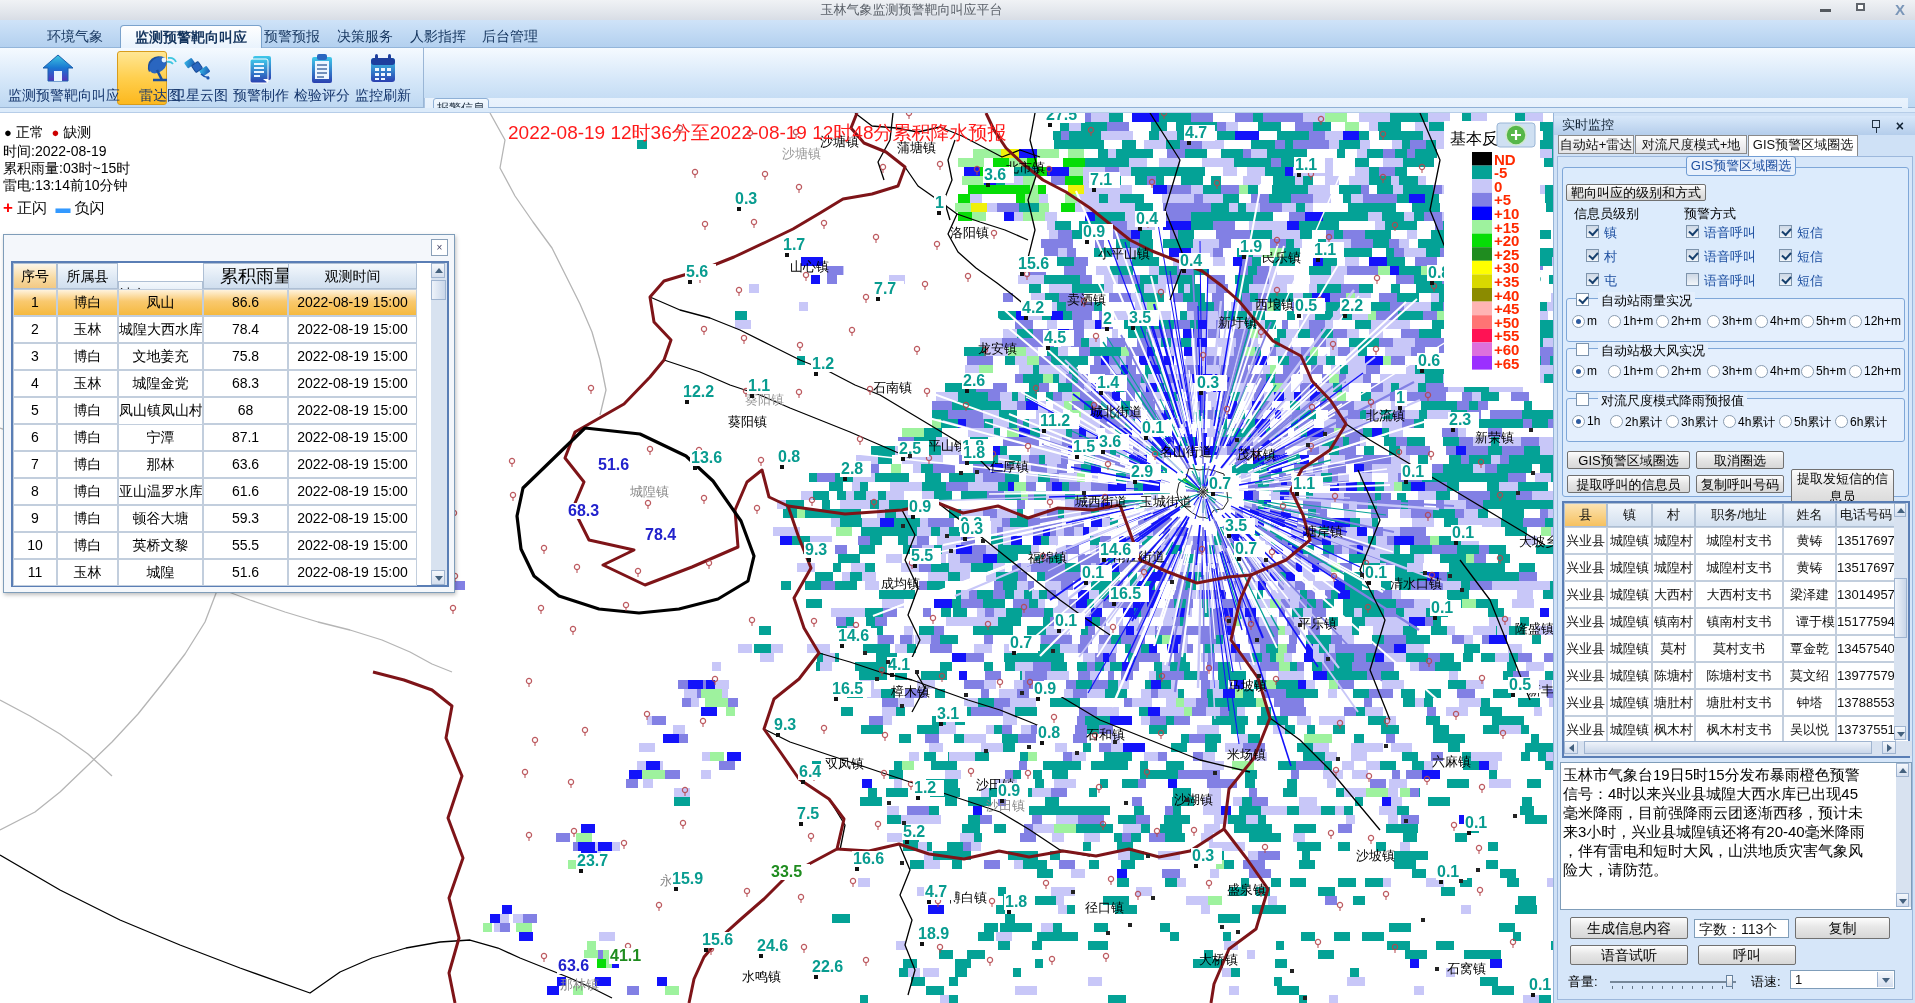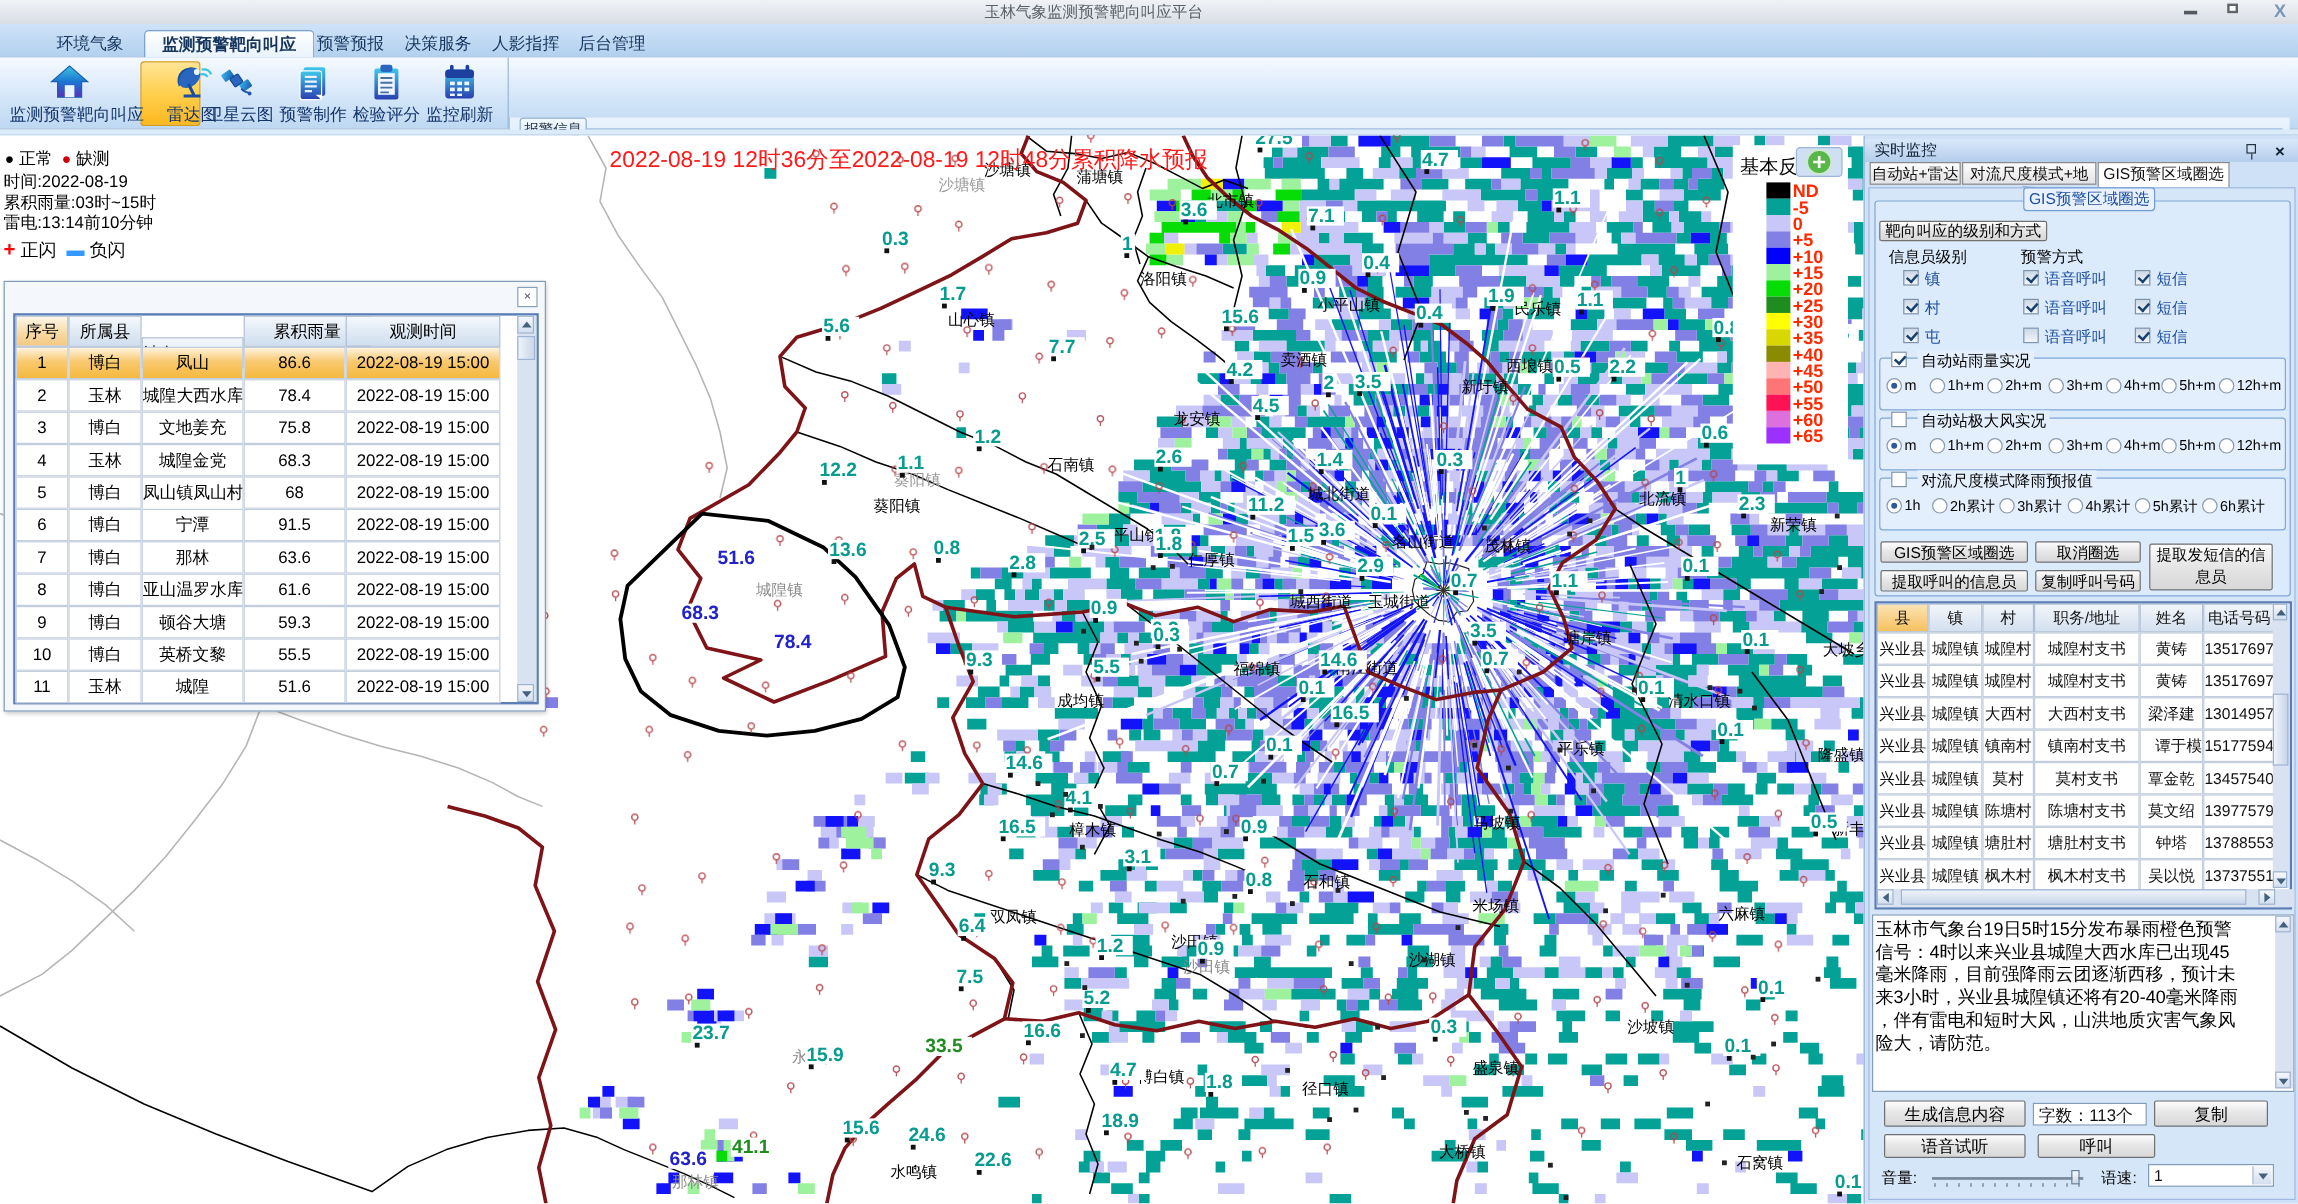--- a/index.html
+++ b/index.html
@@ -1364,21 +1364,21 @@
 <div style="position:absolute;left:3px;top:143px;font-size:14px;color:#000;z-index:30">时间:2022-08-19</div>
 <div style="position:absolute;left:3px;top:160px;font-size:14px;color:#000;z-index:30">累积雨量:03时~15时</div>
 <div style="position:absolute;left:3px;top:177px;font-size:14px;color:#000;z-index:30">雷电:13:14前10分钟</div>
 <div style="position:absolute;left:3px;top:198px;font-size:15px;color:#000;z-index:30"><span style="color:#ff0000;font-weight:bold;font-size:17px">+</span> 正闪&nbsp;&nbsp;<span style="color:#3399ff;font-weight:bold">▬</span> 负闪</div>
 <div id="lwin" style="z-index:40">
     <div id="lclose">×</div>
 <div id="ltbl">
 <div style="position:absolute;left:0px;top:0;width:44px;height:26px;background:linear-gradient(#fdf6e8,#f7d9a0 60%,#f3c983);border:1px solid #aebfd4;font-size:14px;text-align:center;line-height:24px">序号</div>
 <div style="position:absolute;left:44px;top:0;width:61px;height:26px;background:linear-gradient(#f4f8fc,#dde8f4 60%,#d0deee);border:1px solid #aebfd4;font-size:14px;text-align:center;line-height:24px">所属县</div>
 <div style="position:absolute;left:105px;top:18px;width:85px;height:26px;background:linear-gradient(#f4f8fc,#dde8f4 60%,#d0deee);border:1px solid #aebfd4;font-size:14px;text-align:left;line-height:24px">站名</div>
-<div style="position:absolute;left:190px;top:0;width:106px;height:26px;background:linear-gradient(#f4f8fc,#dde8f4 60%,#d0deee);border:1px solid #aebfd4;font-size:14px;text-align:center;line-height:24px">累积雨量</div>
+<div style="position:absolute;left:190px;top:0;width:106px;height:26px;background:linear-gradient(#f4f8fc,#dde8f4 60%,#d0deee);border:1px solid #aebfd4;font-size:18px;text-align:center;line-height:24px">累积雨量</div>
 <div style="position:absolute;left:275px;top:0;width:129px;height:26px;background:linear-gradient(#f4f8fc,#dde8f4 60%,#d0deee);border:1px solid #aebfd4;font-size:14px;text-align:center;line-height:24px">观测时间</div>
 <div style="position:absolute;left:0px;top:26px;width:44px;height:27px;background:linear-gradient(#fff3dd,#f9c96f 45%,#f5b93f);border:1px solid #c2cedd;font-size:14px;text-align:center;line-height:25px;white-space:nowrap;overflow:hidden">1</div>
 <div style="position:absolute;left:44px;top:26px;width:61px;height:27px;background:linear-gradient(#fff3dd,#f9c96f 45%,#f5b93f);border:1px solid #c2cedd;font-size:14px;text-align:center;line-height:25px;white-space:nowrap;overflow:hidden">博白</div>
 <div style="position:absolute;left:105px;top:26px;width:85px;height:27px;background:linear-gradient(#fff3dd,#f9c96f 45%,#f5b93f);border:1px solid #c2cedd;font-size:14px;text-align:center;line-height:25px;white-space:nowrap;overflow:hidden">凤山</div>
 <div style="position:absolute;left:190px;top:26px;width:85px;height:27px;background:linear-gradient(#fff3dd,#f9c96f 45%,#f5b93f);border:1px solid #c2cedd;font-size:14px;text-align:center;line-height:25px;white-space:nowrap;overflow:hidden">86.6</div>
 <div style="position:absolute;left:275px;top:26px;width:129px;height:27px;background:linear-gradient(#fff3dd,#f9c96f 45%,#f5b93f);border:1px solid #c2cedd;font-size:14px;text-align:center;line-height:25px;white-space:nowrap;overflow:hidden">2022-08-19 15:00</div>
 <div style="position:absolute;left:0px;top:53px;width:44px;height:27px;background:#fff;border:1px solid #c2cedd;font-size:14px;text-align:center;line-height:25px;white-space:nowrap;overflow:hidden">2</div>
 <div style="position:absolute;left:44px;top:53px;width:61px;height:27px;background:#fff;border:1px solid #c2cedd;font-size:14px;text-align:center;line-height:25px;white-space:nowrap;overflow:hidden">玉林</div>
 <div style="position:absolute;left:105px;top:53px;width:85px;height:27px;background:#fff;border:1px solid #c2cedd;font-size:14px;text-align:center;line-height:25px;white-space:nowrap;overflow:hidden">城隍大西水库</div>
 <div style="position:absolute;left:190px;top:53px;width:85px;height:27px;background:#fff;border:1px solid #c2cedd;font-size:14px;text-align:center;line-height:25px;white-space:nowrap;overflow:hidden">78.4</div>
@@ -1394,21 +1394,21 @@
 <div style="position:absolute;left:190px;top:107px;width:85px;height:27px;background:#fff;border:1px solid #c2cedd;font-size:14px;text-align:center;line-height:25px;white-space:nowrap;overflow:hidden">68.3</div>
 <div style="position:absolute;left:275px;top:107px;width:129px;height:27px;background:#fff;border:1px solid #c2cedd;font-size:14px;text-align:center;line-height:25px;white-space:nowrap;overflow:hidden">2022-08-19 15:00</div>
 <div style="position:absolute;left:0px;top:134px;width:44px;height:27px;background:#fff;border:1px solid #c2cedd;font-size:14px;text-align:center;line-height:25px;white-space:nowrap;overflow:hidden">5</div>
 <div style="position:absolute;left:44px;top:134px;width:61px;height:27px;background:#fff;border:1px solid #c2cedd;font-size:14px;text-align:center;line-height:25px;white-space:nowrap;overflow:hidden">博白</div>
 <div style="position:absolute;left:105px;top:134px;width:85px;height:38px;background:#fff;border:1px solid #c2cedd;font-size:14px;text-align:center;line-height:25px;white-space:nowrap;overflow:hidden">凤山镇凤山村</div>
 <div style="position:absolute;left:190px;top:134px;width:85px;height:27px;background:#fff;border:1px solid #c2cedd;font-size:14px;text-align:center;line-height:25px;white-space:nowrap;overflow:hidden">68</div>
 <div style="position:absolute;left:275px;top:134px;width:129px;height:27px;background:#fff;border:1px solid #c2cedd;font-size:14px;text-align:center;line-height:25px;white-space:nowrap;overflow:hidden">2022-08-19 15:00</div>
 <div style="position:absolute;left:0px;top:161px;width:44px;height:27px;background:#fff;border:1px solid #c2cedd;font-size:14px;text-align:center;line-height:25px;white-space:nowrap;overflow:hidden">6</div>
 <div style="position:absolute;left:44px;top:161px;width:61px;height:27px;background:#fff;border:1px solid #c2cedd;font-size:14px;text-align:center;line-height:25px;white-space:nowrap;overflow:hidden">博白</div>
 <div style="position:absolute;left:105px;top:161px;width:85px;height:27px;background:#fff;border:1px solid #c2cedd;font-size:14px;text-align:center;line-height:25px;white-space:nowrap;overflow:hidden">宁潭</div>
-<div style="position:absolute;left:190px;top:161px;width:85px;height:27px;background:#fff;border:1px solid #c2cedd;font-size:14px;text-align:center;line-height:25px;white-space:nowrap;overflow:hidden">91.5</div>
+<div style="position:absolute;left:190px;top:161px;width:85px;height:27px;background:#fff;border:1px solid #c2cedd;font-size:14px;text-align:center;line-height:25px;white-space:nowrap;overflow:hidden">87.1</div>
 <div style="position:absolute;left:275px;top:161px;width:129px;height:27px;background:#fff;border:1px solid #c2cedd;font-size:14px;text-align:center;line-height:25px;white-space:nowrap;overflow:hidden">2022-08-19 15:00</div>
 <div style="position:absolute;left:0px;top:188px;width:44px;height:27px;background:#fff;border:1px solid #c2cedd;font-size:14px;text-align:center;line-height:25px;white-space:nowrap;overflow:hidden">7</div>
 <div style="position:absolute;left:44px;top:188px;width:61px;height:27px;background:#fff;border:1px solid #c2cedd;font-size:14px;text-align:center;line-height:25px;white-space:nowrap;overflow:hidden">博白</div>
 <div style="position:absolute;left:105px;top:188px;width:85px;height:27px;background:#fff;border:1px solid #c2cedd;font-size:14px;text-align:center;line-height:25px;white-space:nowrap;overflow:hidden">那林</div>
 <div style="position:absolute;left:190px;top:188px;width:85px;height:27px;background:#fff;border:1px solid #c2cedd;font-size:14px;text-align:center;line-height:25px;white-space:nowrap;overflow:hidden">63.6</div>
 <div style="position:absolute;left:275px;top:188px;width:129px;height:27px;background:#fff;border:1px solid #c2cedd;font-size:14px;text-align:center;line-height:25px;white-space:nowrap;overflow:hidden">2022-08-19 15:00</div>
 <div style="position:absolute;left:0px;top:215px;width:44px;height:27px;background:#fff;border:1px solid #c2cedd;font-size:14px;text-align:center;line-height:25px;white-space:nowrap;overflow:hidden">8</div>
 <div style="position:absolute;left:44px;top:215px;width:61px;height:27px;background:#fff;border:1px solid #c2cedd;font-size:14px;text-align:center;line-height:25px;white-space:nowrap;overflow:hidden">博白</div>
 <div style="position:absolute;left:105px;top:215px;width:85px;height:27px;background:#fff;border:1px solid #c2cedd;font-size:14px;text-align:center;line-height:25px;white-space:nowrap;overflow:hidden">亚山温罗水库</div>
 <div style="position:absolute;left:190px;top:215px;width:85px;height:27px;background:#fff;border:1px solid #c2cedd;font-size:14px;text-align:center;line-height:25px;white-space:nowrap;overflow:hidden">61.6</div>
@@ -1512,21 +1512,21 @@
 <div class="rd" style="left:108px;top:258px"></div>
       <div class="lbl" style="left:123px;top:257px;font-size:12px">3h累计</div>
 <div class="rd" style="left:165px;top:258px"></div>
       <div class="lbl" style="left:180px;top:257px;font-size:12px">4h累计</div>
 <div class="rd" style="left:221px;top:258px"></div>
       <div class="lbl" style="left:236px;top:257px;font-size:12px">5h累计</div>
 <div class="rd" style="left:277px;top:258px"></div>
       <div class="lbl" style="left:292px;top:257px;font-size:12px">6h累计</div>
 <div class="btn" style="left:9px;top:294px;width:123px;height:18px;line-height:17px">GIS预警区域圈选</div>
 <div class="btn" style="left:138px;top:294px;width:88px;height:18px;line-height:17px">取消圈选</div>
-<div class="btn" style="left:233px;top:296px;width:103px;height:39px;line-height:18px">提取发短信的信<br>息员</div>
+<div class="btn" style="left:233px;top:312px;width:103px;height:39px;line-height:18px">提取发短信的信<br>息员</div>
 <div class="btn" style="left:9px;top:318px;width:123px;height:18px;line-height:17px">提取呼叫的信息员</div>
 <div class="btn" style="left:138px;top:318px;width:88px;height:18px;line-height:17px">复制呼叫号码</div>
 <div style="position:absolute;left:4px;top:344px;width:348px;height:257px;background:#fff;border:2px solid #5a7eb5">
 <div style="position:absolute;left:0;top:0;width:332px;height:24px">
 <div style="position:absolute;left:0px;top:0;width:43px;height:24px;background:linear-gradient(#fbe3b3,#f6c15f);border:1px solid #aebfd4;font-size:13px;text-align:center;line-height:22px">县</div>
 <div style="position:absolute;left:43px;top:0;width:45px;height:24px;background:linear-gradient(#f2f6fb,#d3e0ef);border:1px solid #aebfd4;font-size:13px;text-align:center;line-height:22px">镇</div>
 <div style="position:absolute;left:88px;top:0;width:43px;height:24px;background:linear-gradient(#f2f6fb,#d3e0ef);border:1px solid #aebfd4;font-size:13px;text-align:center;line-height:22px">村</div>
 <div style="position:absolute;left:131px;top:0;width:88px;height:24px;background:linear-gradient(#f2f6fb,#d3e0ef);border:1px solid #aebfd4;font-size:13px;text-align:center;line-height:22px">职务/地址</div>
 <div style="position:absolute;left:219px;top:0;width:53px;height:24px;background:linear-gradient(#f2f6fb,#d3e0ef);border:1px solid #aebfd4;font-size:13px;text-align:center;line-height:22px">姓名</div>
 <div style="position:absolute;left:272px;top:0;width:60px;height:24px;background:linear-gradient(#f2f6fb,#d3e0ef);border:1px solid #aebfd4;font-size:13px;text-align:center;line-height:22px">电话号码</div>

